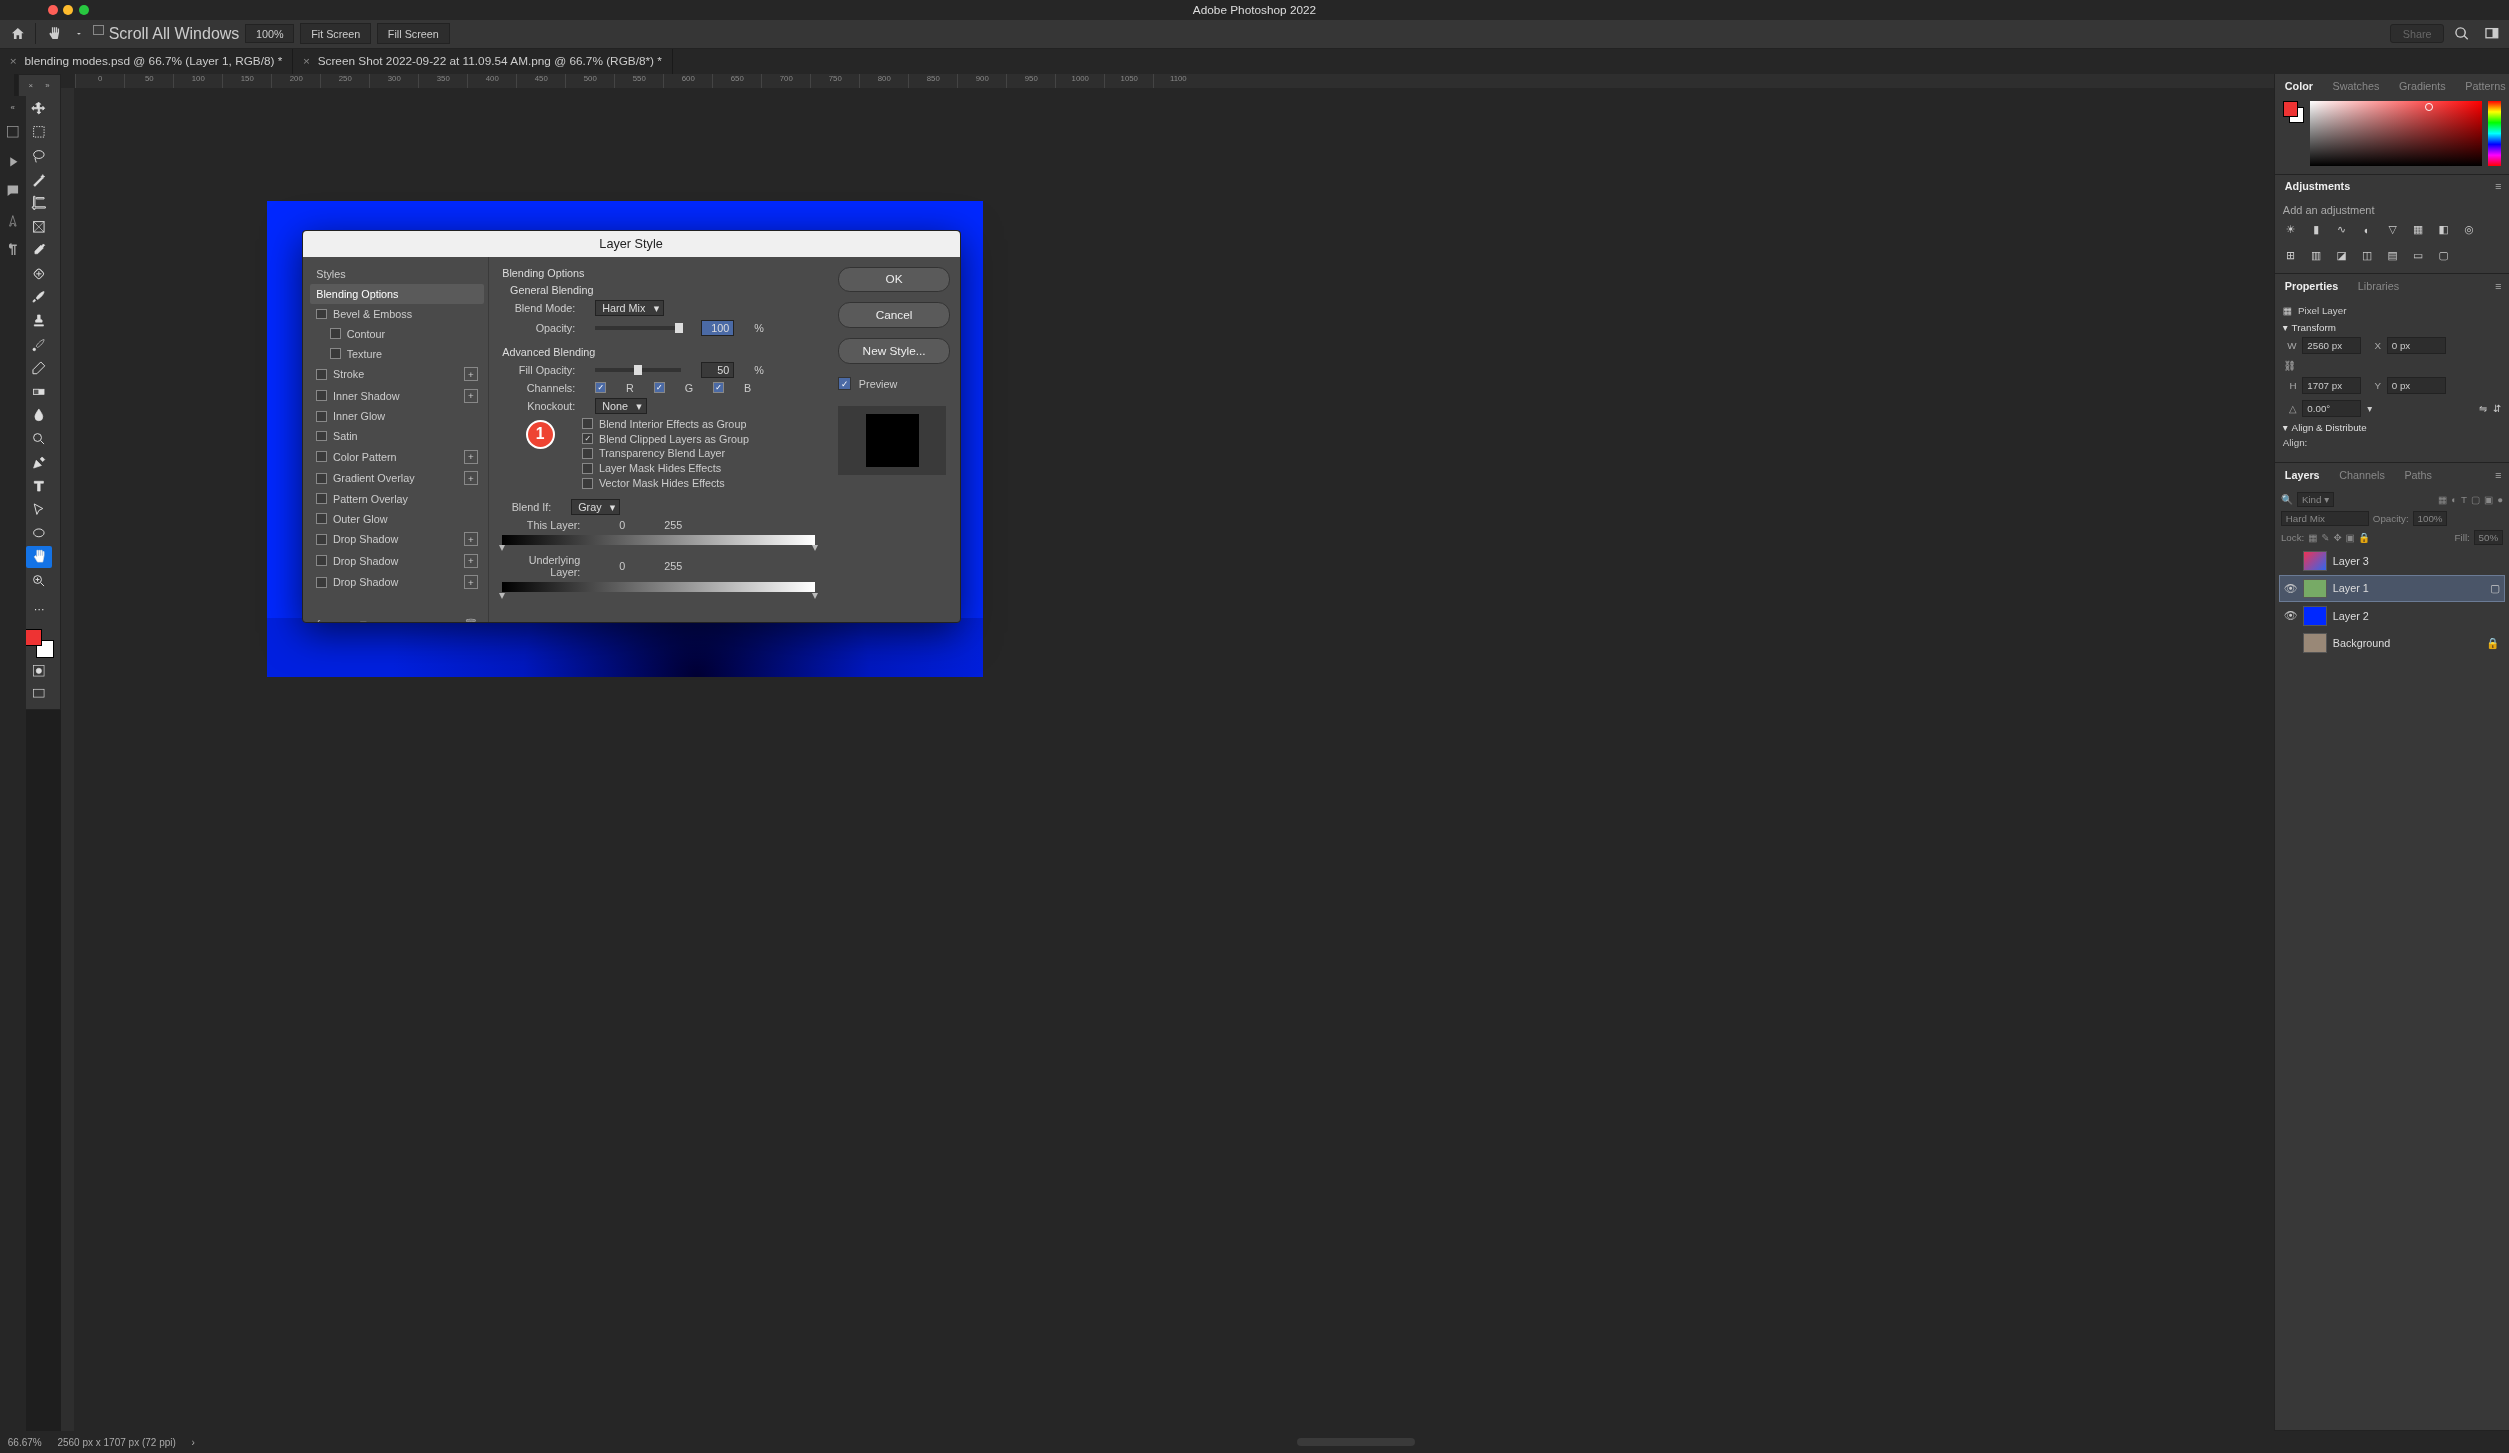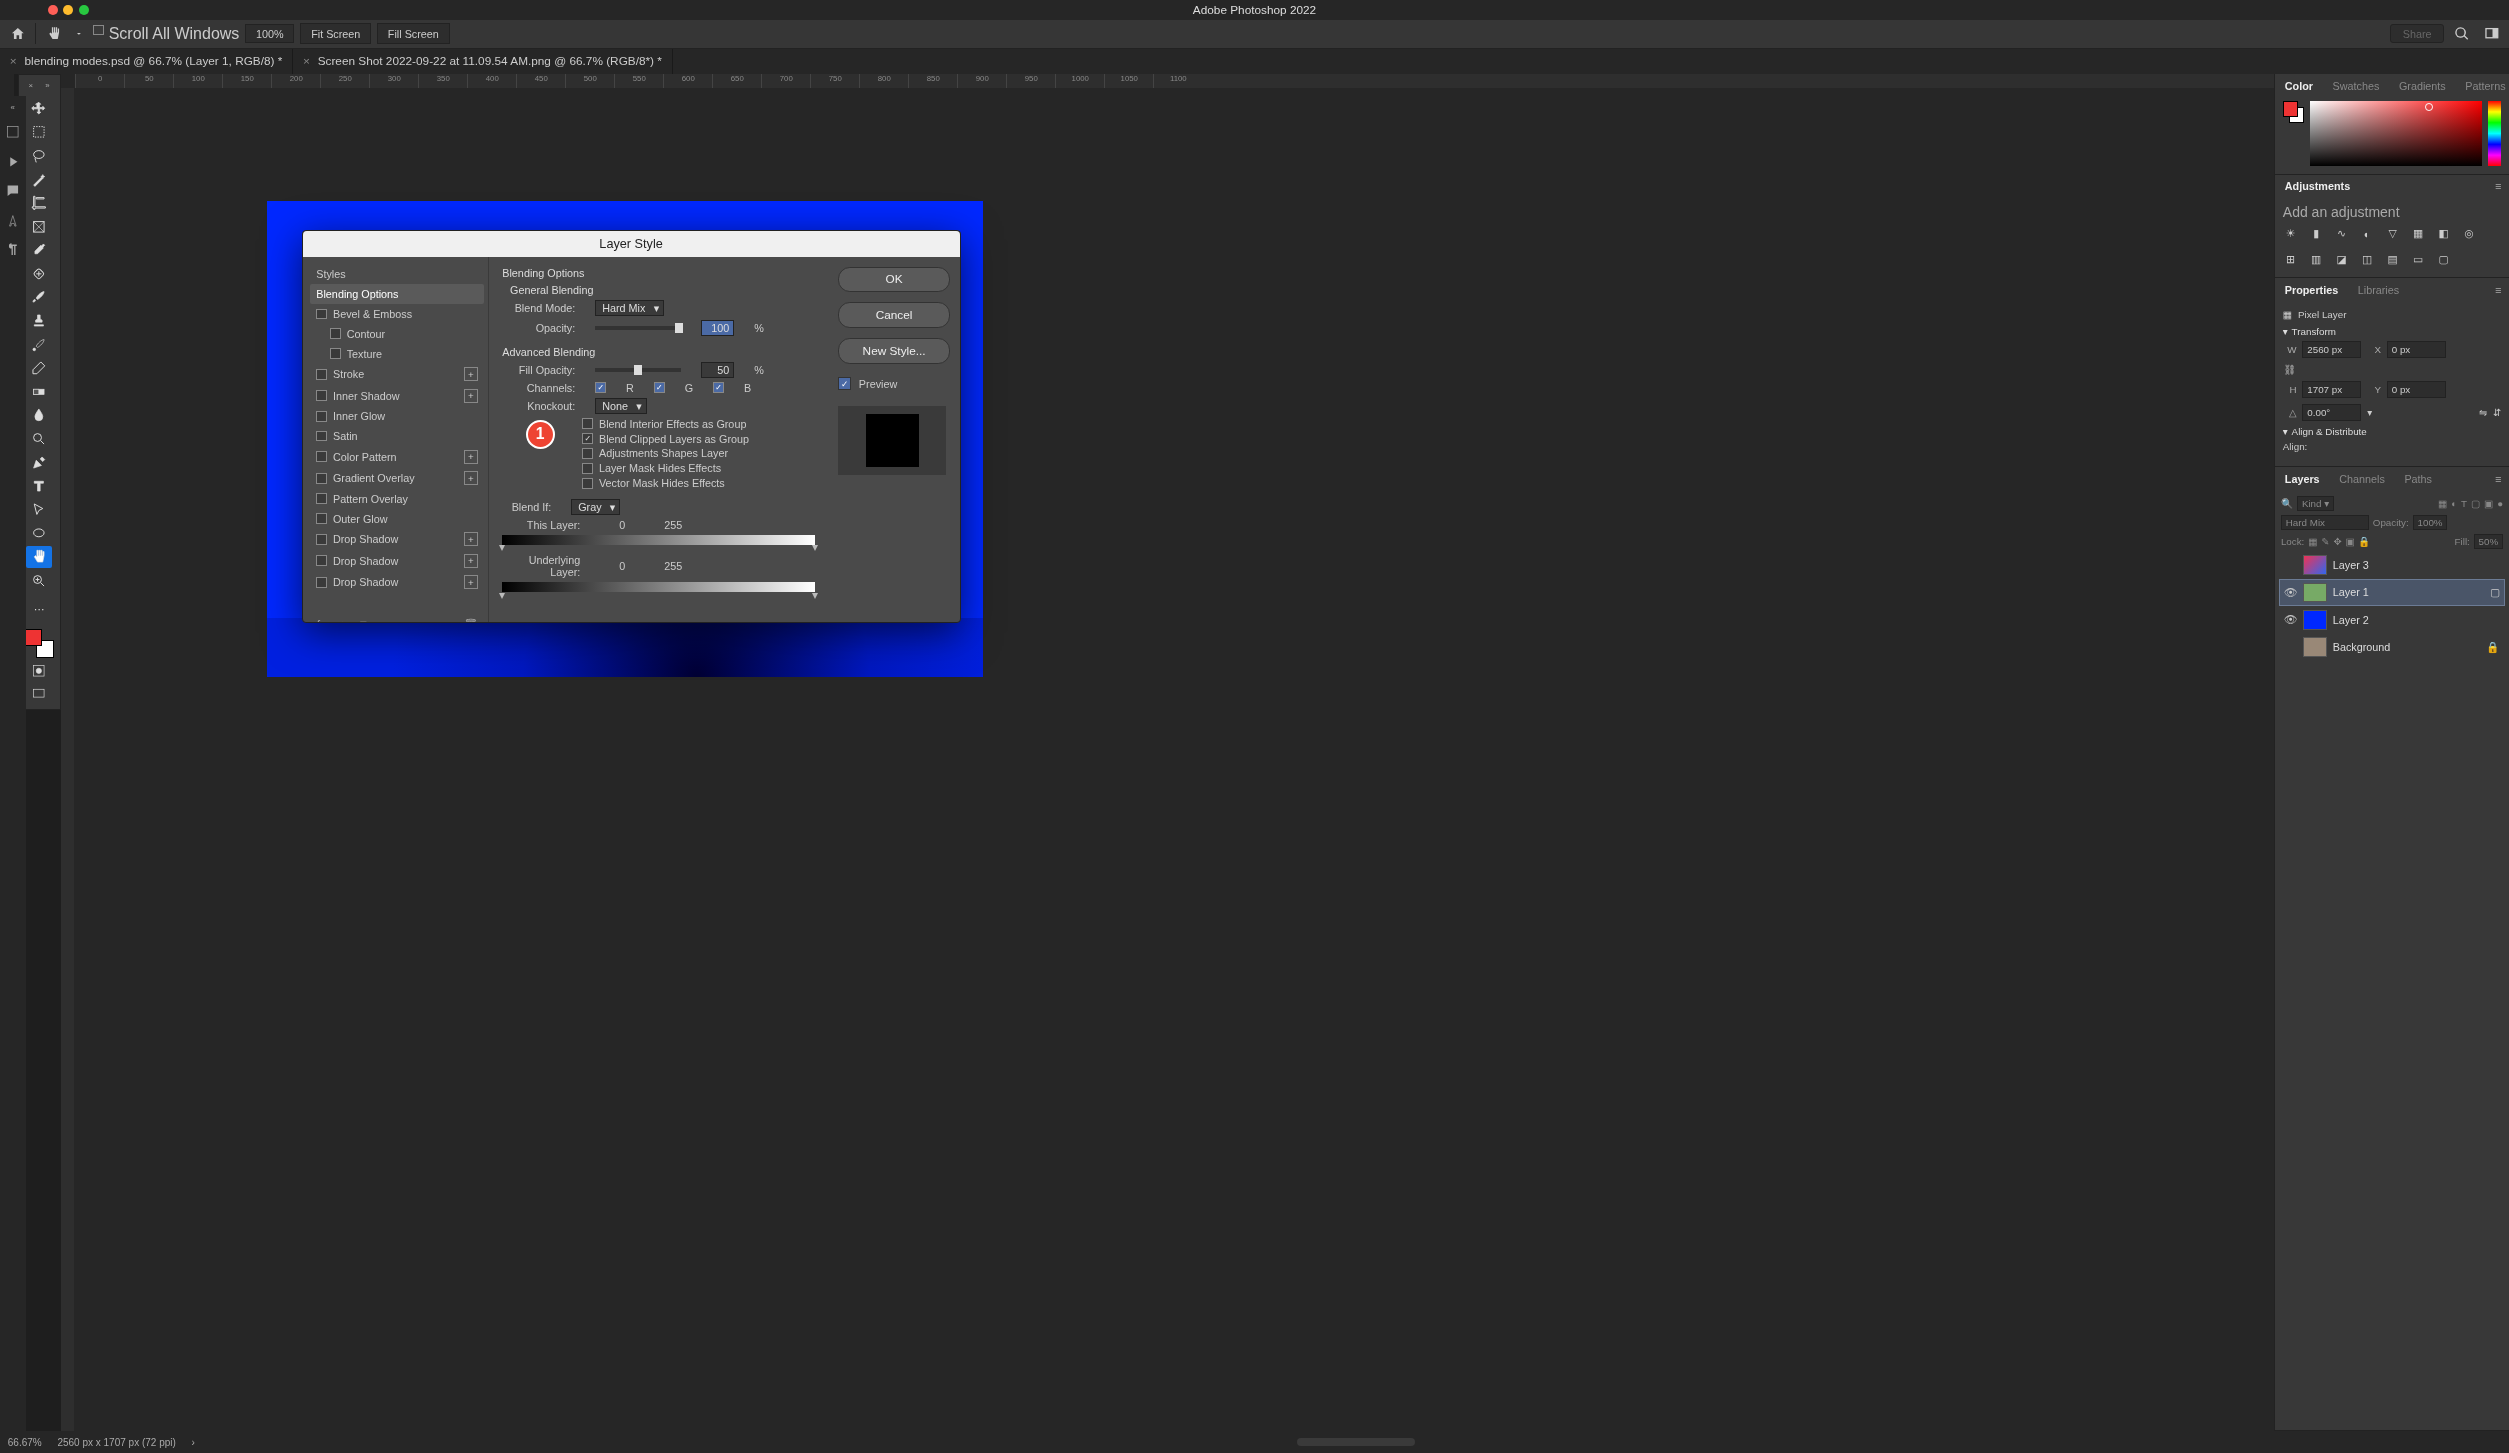--- a/index.html
+++ b/index.html
@@ -46,21 +46,21 @@
 .panel-tab.active { color: #eee; font-weight: bold; }
 .panel-flymenu { margin-left:auto; color:#aaa; padding:0 3.9px; }
 .colorpicker { height: 76px; padding: 3.9px 7.8px; display:flex; gap:5.9px; align-items:flex-start; }
 .cp-sw { width:21.6px; height:21.6px; position:relative; }
 .cp-sw .f { width:15.7px; height:15.7px; background:#e33; border:1px solid #000; position:absolute; top:0; left:0; }
 .cp-sw .b { width:15.7px; height:15.7px; background:#fff; border:1px solid #000; position:absolute; bottom:0; right:0; }
 .cp-field { flex:1; height:65px; background:linear-gradient(to bottom, rgba(255,255,255,0), #000), linear-gradient(to right, #fff, #f00); position:relative; }
 .cp-ring { position:absolute; width:7.8px; height:7.8px; border:1px solid #fff; border-radius:50%; top:2px; right:49px; }
 .cp-hue { width:13.7px; height:65px; background: linear-gradient(to bottom,#f00,#ff0,#0f0,#0ff,#00f,#f0f,#f00); }
 .adj-body { padding:5.9px 7.8px 9.8px; }
-.adj-label { color:#aaa; font-size:14px; margin-bottom:5.9px; display:block; }
+.adj-label { color:#aaa; font-size:11px; margin-bottom:5.9px; display:block; }
 .adj-icons { display:flex; flex-wrap:wrap; gap:9.8px; }
 .adj-icons span { width:15.7px; height:15.7px; display:flex; align-items:center; justify-content:center; color:#ccc; }
 .prop-body { padding:7.8px; font-size:9.8px; color:#ccc; }
 .prop-row { display:flex; align-items:center; gap:5.9px; margin-bottom:5.9px; }
 .prop-row .lab { color:#aaa; width:13.7px; text-align:right; }
 .prop-input { background:#2d2d2d; border:1px solid #222; color:#ccc; padding:2px 3.9px; width:59px; font-size:9.8px; }
 .prop-sect { display:flex; align-items:center; gap:3.9px; color:#ddd; margin:5.9px 0 3.9px; }
 .layers-body { padding:3.9px; }
 .layers-ctrl { display:flex; align-items:center; gap:3.9px; padding:2px; font-size:9.8px; color:#888; }
 .layers-ctrl .sel { background:#2d2d2d; border:1px solid #222; padding:1px 3.9px; flex:0 0 auto; }
@@ -470,21 +470,21 @@
             <label class="dlg-chkrow">
                 <span class="box"></span>
                 <span>Blend Interior Effects as Group</span>
               </label>
             <label class="dlg-chkrow">
                 <span class="box on"></span>
                 <span>Blend Clipped Layers as Group</span>
               </label>
             <label class="dlg-chkrow">
                 <span class="box"></span>
-                <span>Adjustments Shapes Layer</span>
+                <span>Transparency Blend Layer</span>
               </label>
             <label class="dlg-chkrow">
                 <span class="box"></span>
                 <span>Layer Mask Hides Effects</span>
               </label>
             <label class="dlg-chkrow">
                 <span class="box"></span>
                 <span>Vector Mask Hides Effects</span>
               </label>
           </div>

